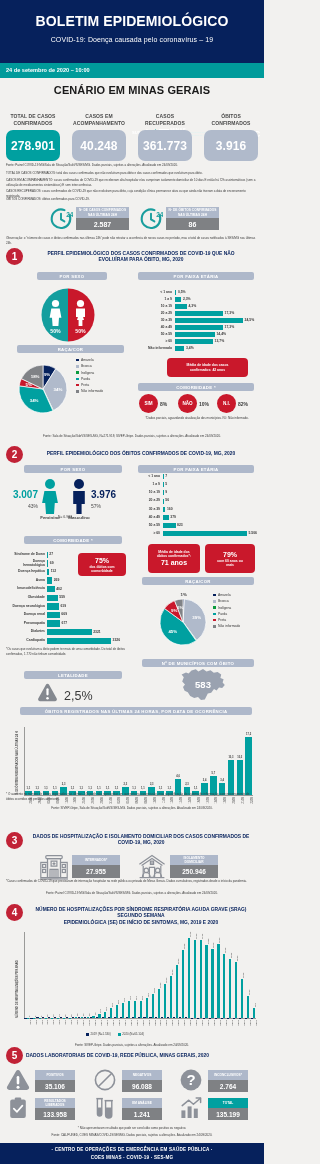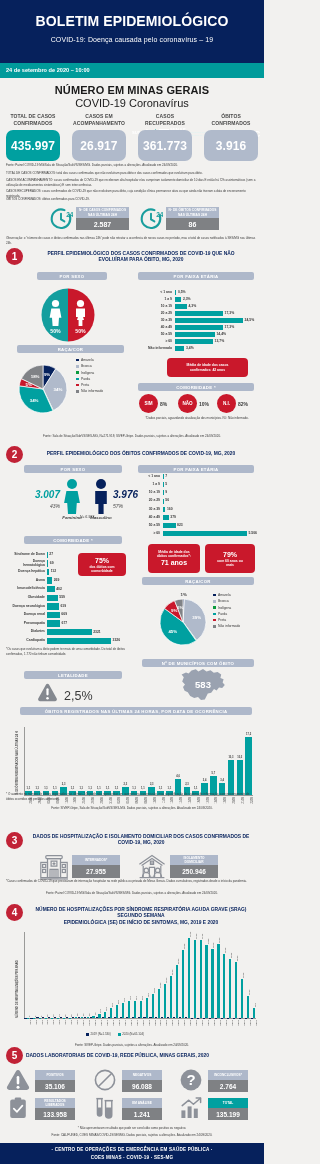--- a/index.html
+++ b/index.html
@@ -152,37 +152,36 @@
         <svg width="9" height="9" viewBox="0 0 12 12">
           <circle cx="6" cy="6.3" r="4.4" fill="none" stroke="#ffffff" stroke-width="1.7"></circle>
           <path d="M6 1.0 L6 6.3 L10.4 6.3 A4.4 4.4 0 0 0 6 1.0Z" fill="#009b9b"></path>
           <rect x="5.3" y="0.2" width="1.4" height="1.6" fill="#ffffff"></rect>
         </svg>
         <span class="cmc-txt">CMC</span>
       </div>
     </div>
   </div>
 
-  <div class="scn-t">NÚMERO EM MINAS GERAIS</div>
-  <div class="scn-s">COVID-19 Coronavírus</div>
+  <div class="scn-t">CENÁRIO EM MINAS GERAIS</div>
 
   <div id="topstats">
       <div class="statlab" style="left:6px;width:54px;">
         <div>TOTAL DE CASOS</div>
         <div>CONFIRMADOS</div>
       </div>
       <div class="statbox sb1" style="left:6px;width:54px;">
-        <span>435.997</span>
+        <span>278.901</span>
       </div>
       <div class="statlab" style="left:72px;width:54px;">
         <div>CASOS EM</div>
         <div>ACOMPANHAMENTO</div>
       </div>
       <div class="statbox sb-gray" style="left:72px;width:54px;">
-        <span>26.917</span>
+        <span>40.248</span>
       </div>
       <div class="statlab" style="left:138px;width:54px;">
         <div>CASOS</div>
         <div>RECUPERADOS</div>
       </div>
       <div class="statbox sb-gray" style="left:138px;width:54px;">
         <span>361.773</span>
       </div>
       <div class="statlab" style="left:204px;width:54px;">
         <div>ÓBITOS</div>
@@ -370,21 +369,21 @@
   <div class="sectitle" style="left:26px;top:451px;width:230px;text-align:center;">PERFIL EPIDEMIOLÓGICO DOS ÓBITOS CONFIRMADOS DE COVID-19, MG, 2020</div>
 
   <div class="pbar" style="left:24px;top:465px;width:98px;">
       <span>POR SEXO</span>
     </div>
   <div class="pbar" style="left:138px;top:465px;width:116px;">
       <span>POR FAIXA ETÁRIA</span>
     </div>
 
   <div id="s2sex">
-      <div style="position:absolute;left:22px;top:476px;width:126px;height:44px;font-style:italic;"><svg width="126" height="44" viewBox="0 0 126 44">
+      <div style="position:absolute;left:0;top:476px;width:126px;height:44px;"><svg width="126" height="44" viewBox="0 0 126 44">
           <g fill="#00a0a0">
             <circle cx="50" cy="8" r="5"></circle>
             <path d="M44.4 15h11.2l2.3 12h-3.1l-.8 11h-8l-.8-11h-3.1z"></path>
           </g>
           <g fill="#06215c">
             <circle cx="79" cy="8" r="5"></circle>
             <path d="M73.2 15h11.6v13h-3.2v10h-5.2v-10h-3.2z"></path>
           </g>
           <text x="38" y="22" text-anchor="end" fill="#00a0a0" font-size="10" font-weight="bold" font-family="Liberation Sans">3.007</text>
           <text x="91" y="22" fill="#06215c" font-size="10" font-weight="bold" font-family="Liberation Sans">3.976</text>

